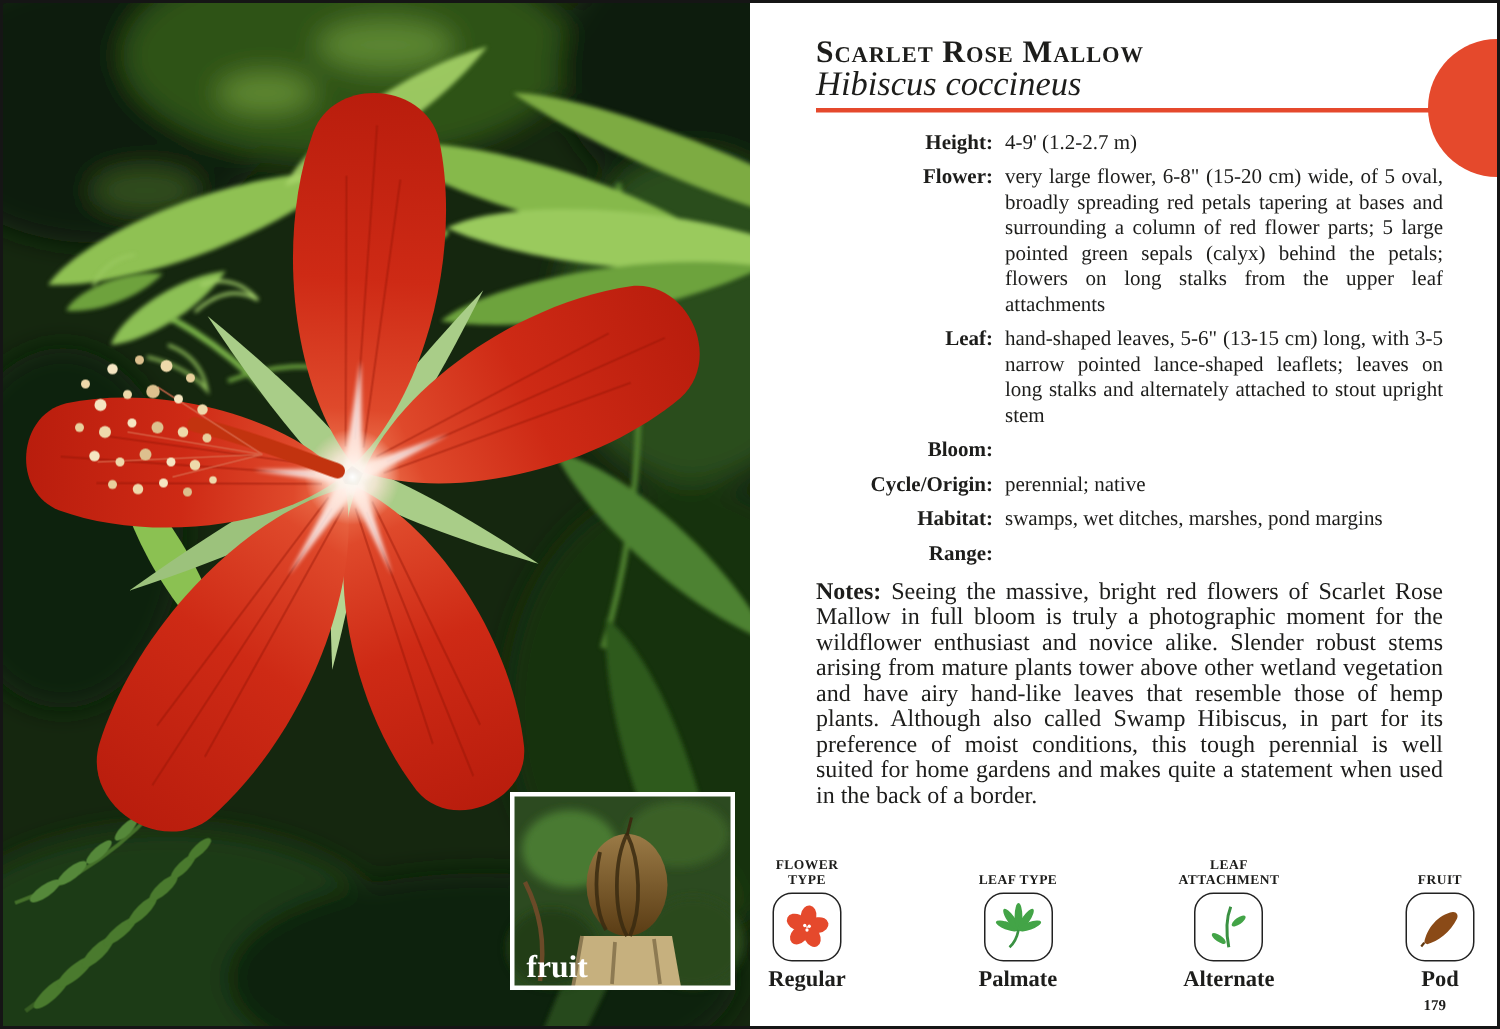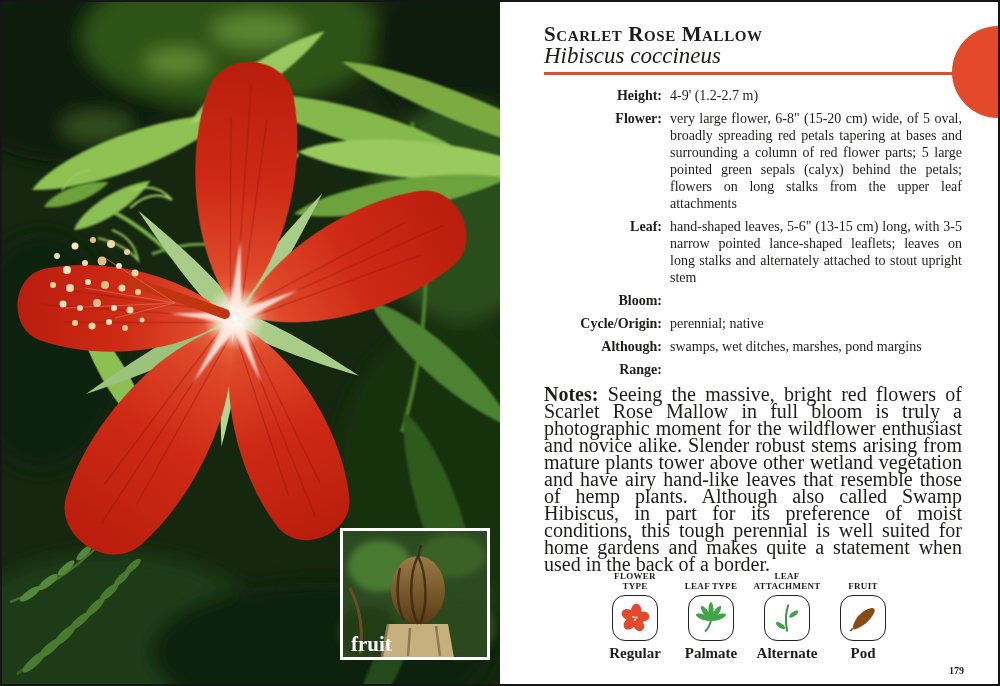--- a/index.html
+++ b/index.html
@@ -17,24 +17,24 @@
          margin:0;line-height:24px;}
   .subtitle{font-size:23px;font-style:italic;font-weight:normal;margin:0;line-height:20px;}
   .rule{height:2.5px;background:var(--accent);margin:6px -14px 12px 0;}
   .tab{position:absolute;right:0;top:24px;width:46px;height:92px;background:var(--accent);
        border-radius:46px 0 0 46px;}
   .fields{margin-top:2px;}
   .frow{display:grid;grid-template-columns:118px 1fr;column-gap:8px;margin-bottom:6px;
         font-size:14px;line-height:17px;}
   .flabel{font-weight:bold;text-align:right;white-space:nowrap;}
   .fvalue{text-align:justify;}
-  .notes{font-size:20px;line-height:17px;text-align:justify;margin:8px 0 0 0;}
+  .notes{font-size:16px;line-height:17px;text-align:justify;margin:8px 0 0 0;}
   .notes b{font-weight:bold;}
   
-  .glossary{position:absolute;left:0;right:0;bottom:22px;display:flex;justify-content:center;}
+  .glossary{position:absolute;left:0;right:0;bottom:22px;display:flex;justify-content:space-between;}
   .gitem{width:76px;text-align:center;}
   .ghead{height:24px;display:flex;align-items:flex-end;justify-content:center;
          font-family:"Liberation Serif",serif;font-weight:bold;font-size:9px;line-height:10px;
          letter-spacing:.3px;max-width:66px;margin:0 auto;}
   .gbox{width:44px;height:44px;border:1.7px solid #222;border-radius:13px;margin:4px auto 3px auto;
         display:flex;align-items:center;justify-content:center;background:#fff;}
   .glabel{font-weight:bold;font-size:15px;line-height:18px;}
   .pagenum{position:absolute;right:34px;bottom:8px;font-weight:bold;font-size:10px;}
 </style>
 </head>
@@ -257,21 +257,21 @@
         <div class="fvalue">hand-shaped leaves, 5-6" (13-15 cm) long, with 3-5 narrow pointed lance-shaped leaflets; leaves on long stalks and alternately attached to stout upright stem</div>
       </div>
       <div class="frow">
         <div class="flabel">Bloom:</div>
       </div>
       <div class="frow">
         <div class="flabel">Cycle/Origin:</div>
         <div class="fvalue">perennial; native</div>
       </div>
       <div class="frow">
-        <div class="flabel">Although:</div>
+        <div class="flabel">Habitat:</div>
         <div class="fvalue">swamps, wet ditches, marshes, pond margins</div>
       </div>
       <div class="frow">
         <div class="flabel">Range:</div>
       </div>
     </div>
 
     <p class="notes"><b>Notes:</b> <span>Seeing the massive, bright red flowers of Scarlet Rose Mallow in full bloom is truly a photographic moment for the wildflower enthusiast and novice alike. Slender robust stems arising from mature plants tower above other wetland vegetation and have airy hand-like leaves that resemble those of hemp plants. Although also called Swamp Hibiscus, in part for its preference of moist conditions, this tough perennial is well suited for home gardens and makes quite a statement when used in the back of a border.</span></p>
 
     <div class="glossary">

